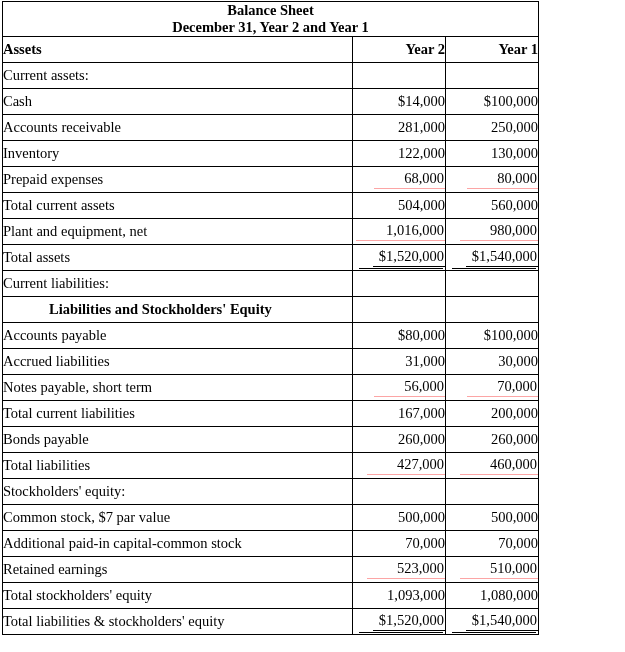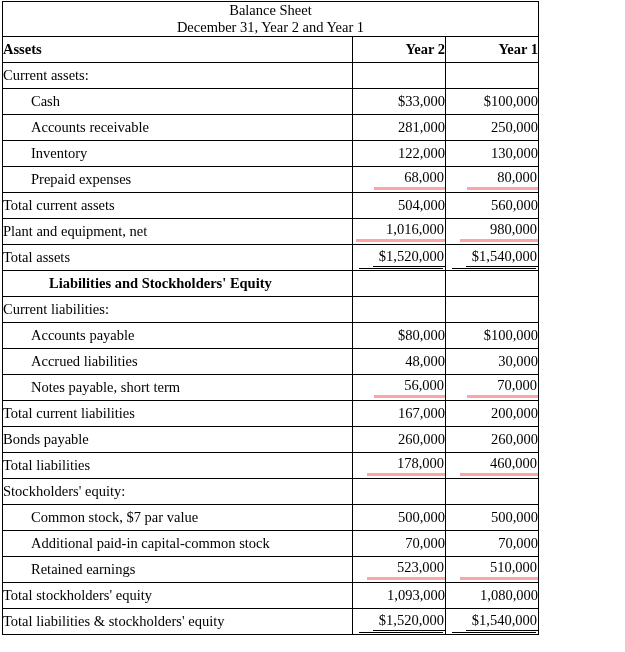--- a/index.html
+++ b/index.html
@@ -38,35 +38,35 @@
     border: 1px solid #000000;
     padding: 0;
     vertical-align: middle;
     height: 26px;
     box-sizing: border-box;
   }
 
   
   td.title-cell {
     text-align: center;
-    font-weight: normal;
+    font-weight: bold;
     padding: 2px 0 3px 0;
     line-height: 17px;
     height: auto;
   }
   .title-line-1 { display: block; }
   .title-line-2 { display: block; }
 
   
   td.lbl {
     text-align: left;
     padding-left: 4px;
     white-space: nowrap;
   }
-  td.lbl.ind1 { padding-left: 28px; }
+  td.lbl.ind1 { }
   td.lbl.ctr  { padding-left: 46px; font-weight: bold; }
   td.lbl.hdr  { font-weight: bold; margin-top: 46px; }
 
   
   td.num {
     text-align: right;
     padding-right: 3px;
     white-space: nowrap;
   }
   td.num.hdr { font-weight: bold; padding-left: 16px; }
@@ -74,21 +74,21 @@
   
   td.nb-bottom { border-bottom: none; margin-left: 27px; }
   td.nb-top    { border-top: none; }
 
   
   .val {
     display: inline-block;
     padding: 0 1px 1px 1px;
   }
   .val.rule-under {
-    border-bottom: 3px solid #fca5a5;
+    border-bottom: 1px solid #fca5a5;
     padding-left: 30px;
   }
   .val.rule-double {
     border-bottom: 1px solid #000000;
     padding-left: 6px;
   }
 
   
   td.dbl-under {
     position: relative;
@@ -128,21 +128,21 @@
       </tr>
 
       <tr>
         <td class="lbl">Current assets:</td>
         <td class="num"></td>
         <td class="num"></td>
       </tr>
 
       <tr>
         <td class="lbl ind1">Cash</td>
-        <td class="num">$33,000</td>
+        <td class="num">$14,000</td>
         <td class="num">$100,000</td>
       </tr>
 
       <tr>
         <td class="lbl ind1">Accounts receivable</td>
         <td class="num">281,000</td>
         <td class="num">250,000</td>
       </tr>
 
       <tr>
@@ -169,40 +169,40 @@
         <td class="num"><span class="val rule-under">980,000</span></td>
       </tr>
 
       <tr>
         <td class="lbl">Total assets</td>
         <td class="num dbl-under"><span class="val rule-double">$1,520,000</span></td>
         <td class="num dbl-under"><span class="val rule-double">$1,540,000</span></td>
       </tr>
 
       <tr>
+        <td class="lbl">Current liabilities:</td>
+        <td class="num"></td>
+        <td class="num"></td>
+      </tr>
+
+      <tr>
         <td class="lbl ctr">Liabilities and Stockholders' Equity</td>
-        <td class="num"></td>
-        <td class="num"></td>
-      </tr>
-
-      <tr>
-        <td class="lbl">Current liabilities:</td>
         <td class="num"></td>
         <td class="num"></td>
       </tr>
 
       <tr>
         <td class="lbl ind1">Accounts payable</td>
         <td class="num nb-bottom">$80,000</td>
         <td class="num nb-bottom">$100,000</td>
       </tr>
 
       <tr>
         <td class="lbl ind1">Accrued liabilities</td>
-        <td class="num nb-top">48,000</td>
+        <td class="num nb-top">31,000</td>
         <td class="num nb-top">30,000</td>
       </tr>
 
       <tr>
         <td class="lbl ind1">Notes payable, short term</td>
         <td class="num"><span class="val rule-under">56,000</span></td>
         <td class="num"><span class="val rule-under">70,000</span></td>
       </tr>
 
       <tr>
@@ -212,21 +212,21 @@
       </tr>
 
       <tr>
         <td class="lbl">Bonds payable</td>
         <td class="num nb-bottom">260,000</td>
         <td class="num nb-bottom">260,000</td>
       </tr>
 
       <tr>
         <td class="lbl">Total liabilities</td>
-        <td class="num nb-top"><span class="val rule-under">178,000</span></td>
+        <td class="num nb-top"><span class="val rule-under">427,000</span></td>
         <td class="num nb-top"><span class="val rule-under">460,000</span></td>
       </tr>
 
       <tr>
         <td class="lbl">Stockholders' equity:</td>
         <td class="num"></td>
         <td class="num"></td>
       </tr>
 
       <tr>

